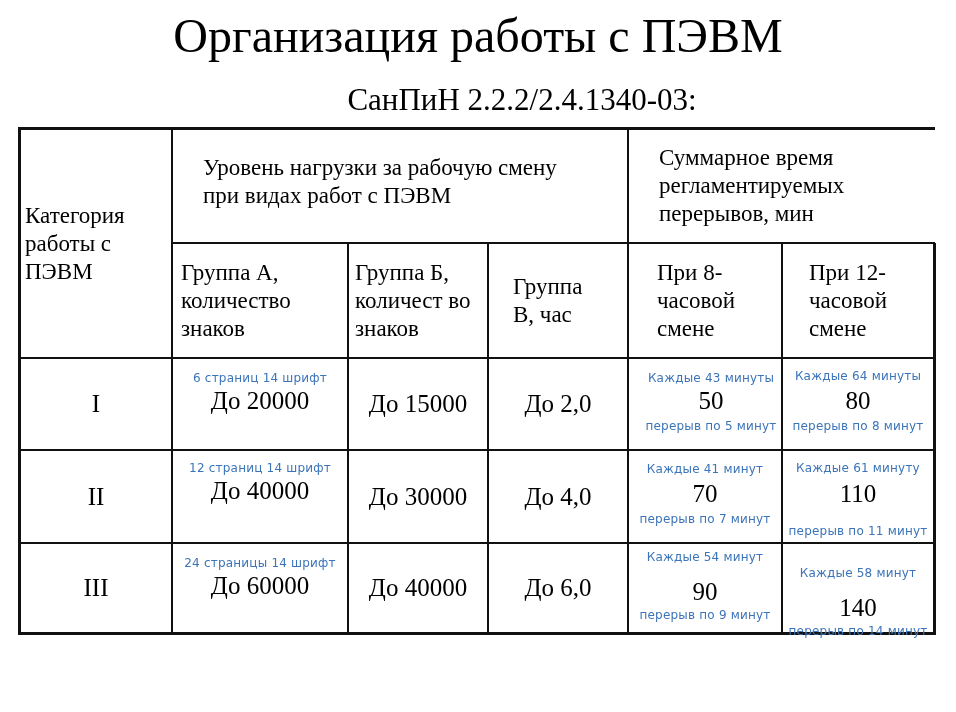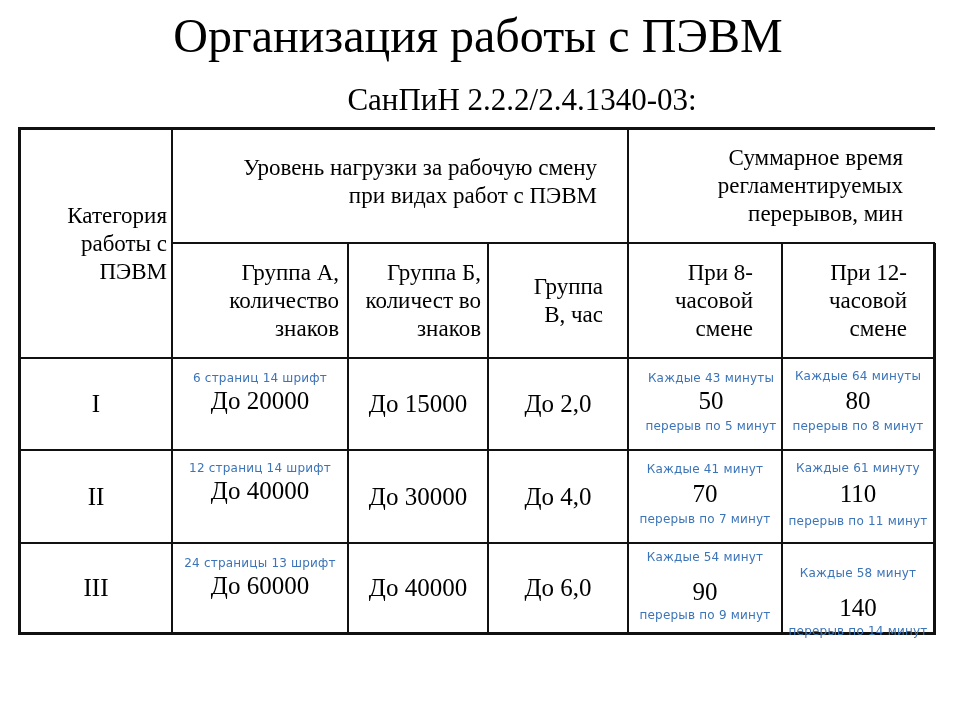--- a/index.html
+++ b/index.html
@@ -1,19 +1,19 @@
 <!DOCTYPE html>
 <html><head>
   <meta charset="utf-8">
   <style>
     html, body { margin: 0; padding: 0; background: #ffffff; }
     body { width: 956px; height: 712px; position: relative; overflow: hidden; font-family: "Liberation Serif", serif; color: #000; }
     .title { position: absolute; left: 0; top: 4px; width: 956px; text-align: center; font-size: 48px; line-height: 64px; }
     .subtitle { position: absolute; left: 0; top: 80px; width: 956px; text-align: center; font-size: 31px; line-height: 40px; padding-left: 44px; }
-    .cell { position: absolute; box-sizing: border-box; display: flex; flex-direction: column; align-items: center; justify-content: center; text-align: right; font-size: 23px; line-height: 28px; }
+    .cell { position: absolute; box-sizing: border-box; display: flex; flex-direction: column; align-items: center; justify-content: center; text-align: left; font-size: 23px; line-height: 28px; }
     .line { position: absolute; background: #111; }
     .note { font-family: "DejaVu Sans", sans-serif; font-size: 12px; line-height: 14px; color: #3b74b8; letter-spacing: 0.2px; white-space: nowrap; }
     .val { font-size: 25px; line-height: 32px; white-space: nowrap; }
     .stack { position: absolute; box-sizing: border-box; text-align: center; }
   </style>
 </head>
 <body>
 
 <div class="title">Организация работы с ПЭВМ</div>
 <div class="subtitle">СанПиН 2.2.2/2.4.1340-03:</div>
@@ -97,28 +97,28 @@
     <span class="val">До 4,0</span>
   </div>
   <div class="stack" style="left:629px; top:451px; width:152px; height:103px;">
     <div class="note" style="margin-top:11px;">Каждые 41 минут</div>
     <div class="val" style="margin-top:2px;">70</div>
     <div class="note" style="margin-top:2px;">перерыв по 7 минут</div>
   </div>
   <div class="stack" style="left:783px; top:451px; width:150px; height:91px;">
     <div class="note" style="margin-top:10px;">Каждые 61 минуту</div>
     <div class="val" style="margin-top:3px;">110</div>
-    <div class="note" style="margin-top:4px;">перерыв по 11 минут</div>
+    <div class="note" style="margin-top:14px;">перерыв по 11 минут</div>
   </div>
 
   <div class="cell" style="left:21px; top:544px; width:150px; height:88px;">
     <span class="val">III</span>
   </div>
   <div class="stack" style="left:173px; top:544px; width:174px; height:88px;">
-    <div class="note" style="margin-top:12px;">24 страницы 13 шрифт</div>
+    <div class="note" style="margin-top:12px;">24 страницы 14 шрифт</div>
     <div class="val" style="margin-top:0px;">До 60000</div>
   </div>
   <div class="cell" style="left:349px; top:544px; width:138px; height:88px;">
     <span class="val">До 40000</span>
   </div>
   <div class="cell" style="left:489px; top:544px; width:138px; height:88px;">
     <span class="val">До 6,0</span>
   </div>
   <div class="stack" style="left:629px; top:544px; width:152px; height:88px;">
     <div class="note" style="margin-top:6px;">Каждые 54 минут</div>

